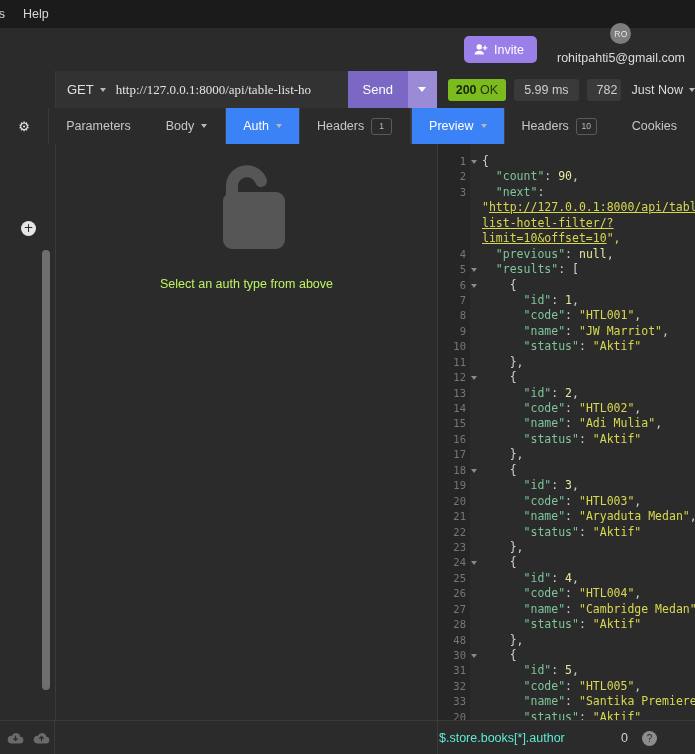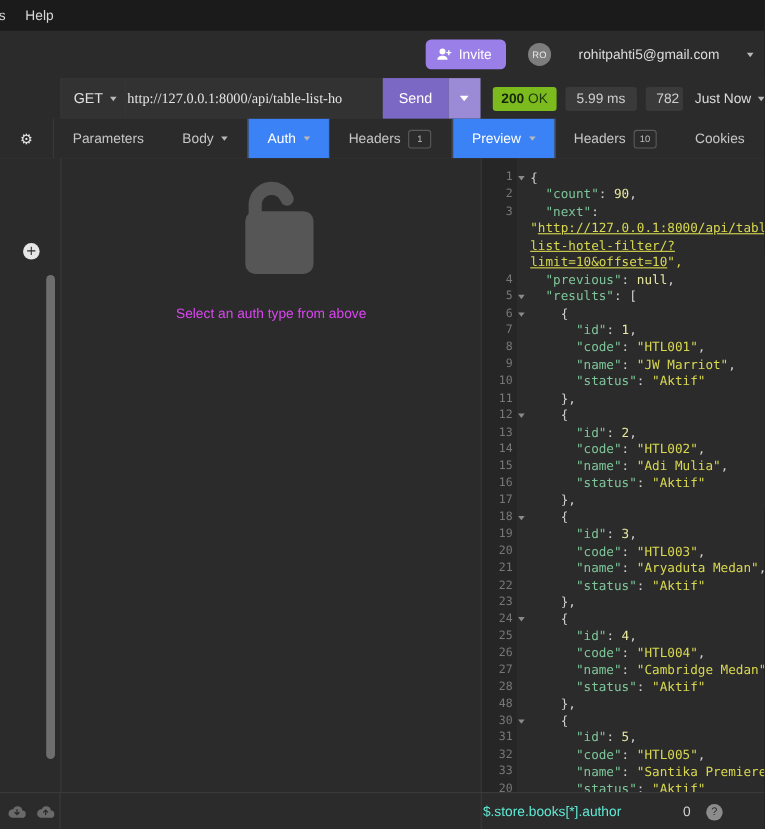--- a/index.html
+++ b/index.html
@@ -65,25 +65,26 @@
     border-radius: 5px;
     height: 27px;
     padding: 0 13px 0 10px;
     font-size: 12.5px;
     font-family: "Liberation Sans", sans-serif;
     cursor: pointer;
   }
   .account {
     display: flex;
     align-items: center;
-    gap: 25px;
+    gap: 7px;
     margin-left: 16px;
     cursor: pointer;
     padding: 3px 4px;
     border-radius: 3px;
+    flex-direction: column;
   }
   .avatar {
     width: 21px; height: 21px;
     border-radius: 50%;
     background: #7d7d7d;
     color: #e8e8e8;
     font-size: 8.5px;
     display: flex;
     align-items: center;
     justify-content: center;
@@ -321,21 +322,21 @@
     align-items: center;
     padding-top: 12px;
     box-sizing: border-box;
   }
   .lock {
     margin-top: 3px;
   }
   .auth-msg {
     margin-top: 22px;
     font-size: 12.5px;
-    color: #d946ef;
+    color: #bef264;
   }
 
   
   .resp-panel {
     flex: 1;
     background: #2b2b2b;
     display: flex;
     overflow: hidden;
     position: relative;
   }

